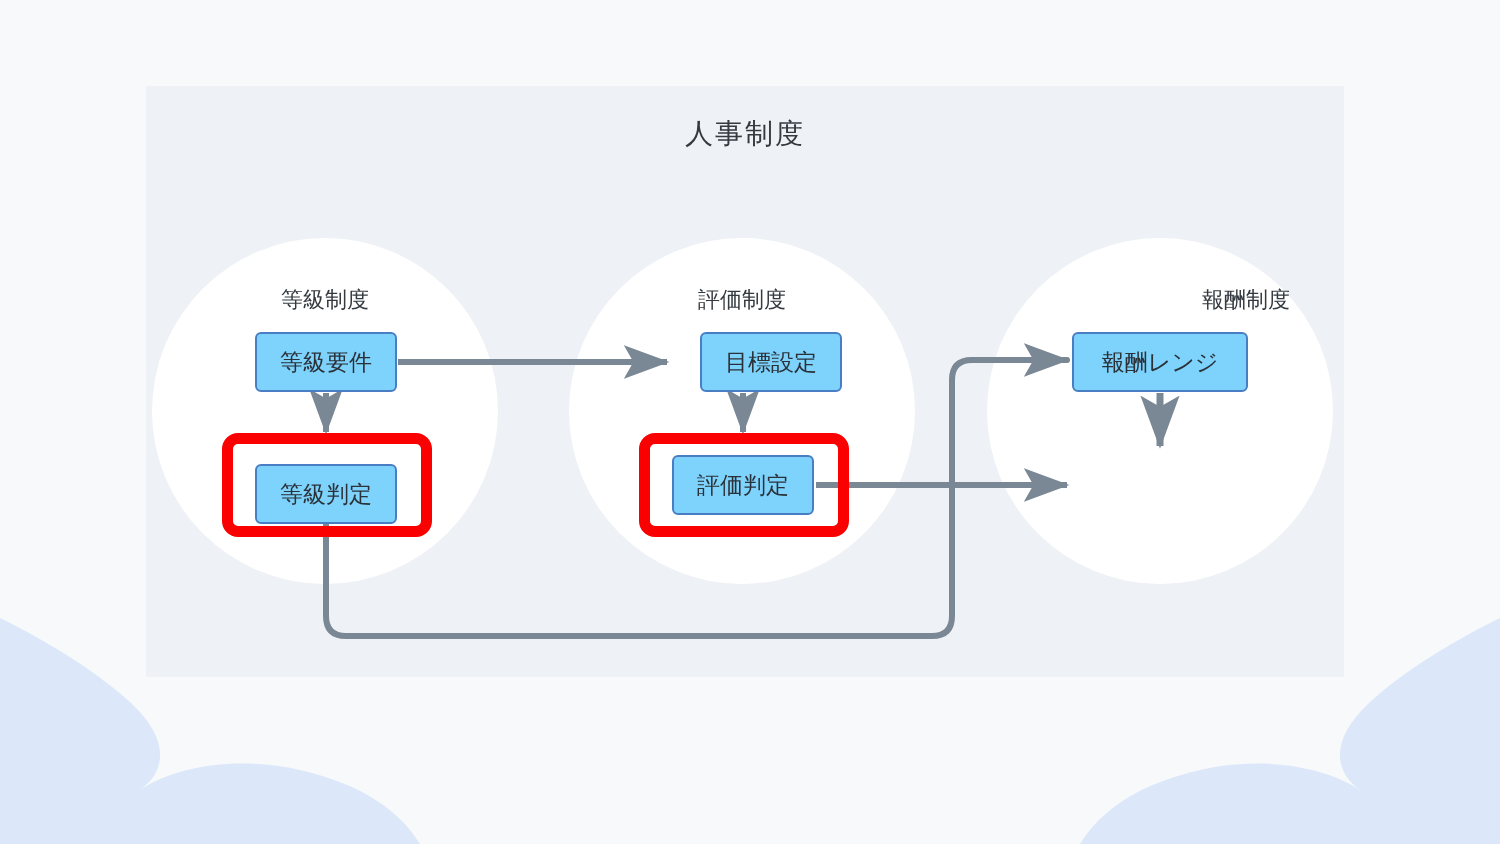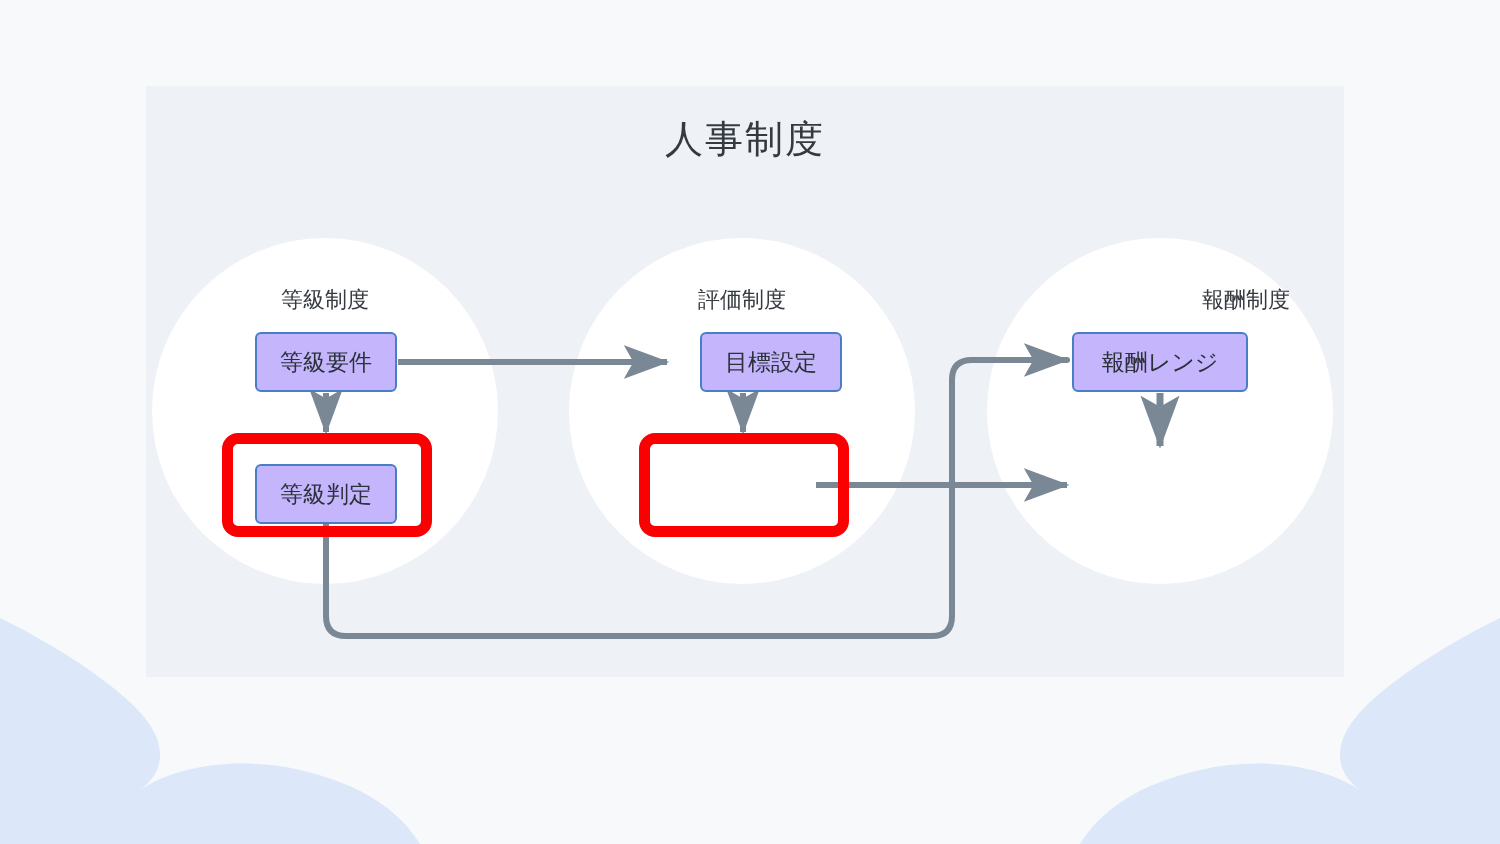--- a/index.html
+++ b/index.html
@@ -33,21 +33,21 @@
     width: 1198px;
     height: 591px;
     background: #eef1f5;
   }
   #title {
     position: absolute;
     left: 0;
     top: 34px;
     width: 1198px;
     text-align: center;
-    font-size: 38px;
+    font-size: 28px;
     line-height: 1;
     color: #343a40;
     font-weight: 400;
     letter-spacing: 2px;
   }
   
   .circle {
     position: absolute;
     border-radius: 50%;
     background: #ffffff;
@@ -65,21 +65,21 @@
     color: #343a40;
   }
   #label-grade { left: 49px;  top: 203px; }
   #label-eval  { left: 466px; top: 203px; }
   #label-comp  { left: 884px; top: 203px; text-align: right; }
 
   
   .node {
     position: absolute;
     box-sizing: border-box;
-    background: #c4b5fd;
+    background: #7dd3fc;
     border: 2px solid #4a7ec4;
     border-radius: 6px;
     display: flex;
     align-items: center;
     justify-content: center;
     font-size: 23px;
     color: #2b3138;
     white-space: nowrap;
   }
   #node-grade-req  { left: 109px;  top: 246px; width: 142px; height: 60px; }
@@ -150,20 +150,21 @@
     </svg>
 
     <div class="group-label" id="label-grade">等級制度</div>
     <div class="group-label" id="label-eval">評価制度</div>
     <div class="group-label" id="label-comp">報酬制度</div>
 
     <div class="node layer-top" id="node-grade-req">等級要件</div>
     <div class="node layer-top" id="node-grade-dec">等級判定</div>
 
     <div class="node layer-top" id="node-goal-set">目標設定</div>
+    <div class="node layer-top" id="node-eval-dec">評価判定</div>
 
     <div class="node layer-top" id="node-pay-range">報酬レンジ</div>
 
     <div class="highlight layer-top" id="hl-grade-dec"></div>
     <div class="highlight layer-top" id="hl-eval-dec"></div>
 
   </div>
 </div>
 
 </body></html>

